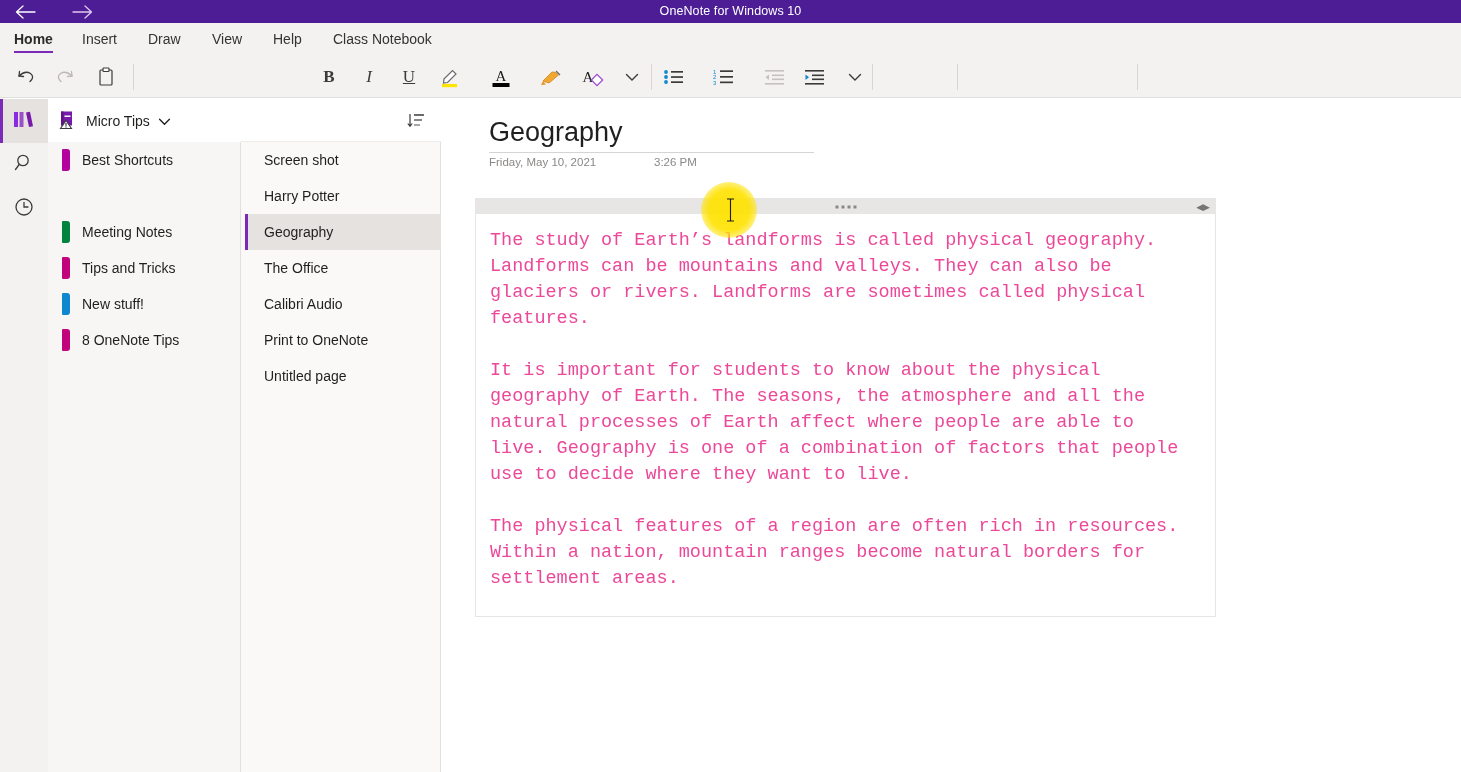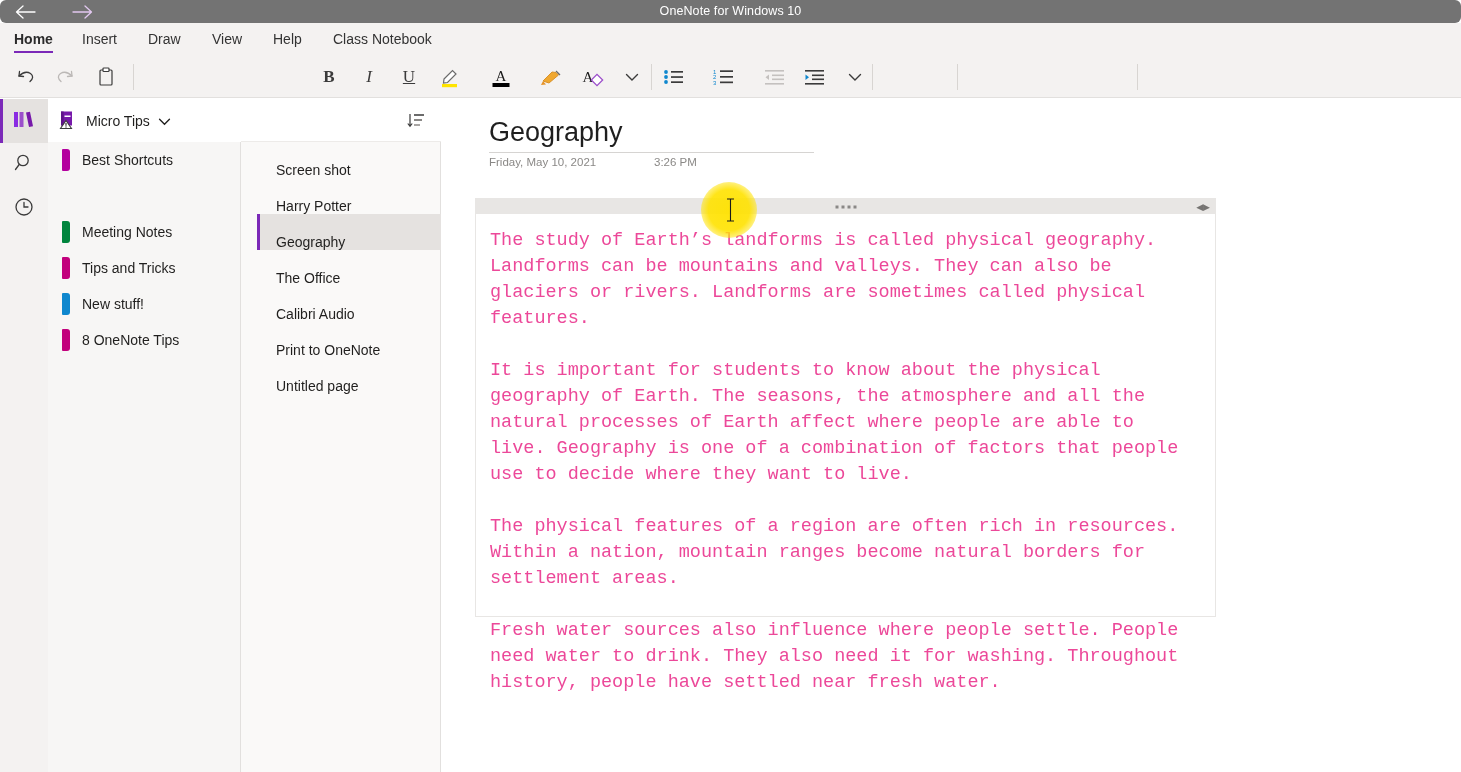--- a/index.html
+++ b/index.html
@@ -7,21 +7,21 @@
     width: 1461px; height: 772px;
     font-family: "Liberation Sans", sans-serif;
     background: #ffffff;
     overflow: hidden;
   }
   .app { position: relative; width: 1461px; height: 772px; }
 
   
   .titlebar {
     position: absolute; left: 0; top: 0; width: 1461px; height: 23px;
-    background: #737373; color: #ffffff; border-radius: 6px;
+    background: #4c1d95; color: #ffffff;
   }
   .titlebar-text {
     position: absolute; left: 0; top: 0; width: 100%; height: 23px;
     text-align: center; line-height: 23px; font-size: 12.5px;
     letter-spacing: .1px;
   }
   .navbtn {
     position: absolute; top: 0; width: 46px; height: 23px;
     display: flex; align-items: center; justify-content: center;
     cursor: pointer;
@@ -149,22 +149,22 @@
   }
   .pages-header {
     position: absolute; left: 0; top: 0; width: 200px; height: 43px;
     background: #FFFFFF; border-bottom: 1px solid #EDEBE9;
   }
   .sort-btn {
     position: absolute; right: 12px; top: 9px; width: 26px; height: 26px;
     display: flex; align-items: center; justify-content: center; cursor: pointer;
   }
   .page-item {
-    position: absolute; left: 16px; width: 200px; height: 36px;
-    display: flex; align-items: flex-end; cursor: pointer;
+    position: absolute; left: 4px; width: 200px; height: 36px;
+    display: flex; align-items: center; cursor: pointer;
   }
   .page-item.active { background: #E5E2E0; }
   .page-item.active::before {
     content: ""; position: absolute; left: 0; top: 0; bottom: 0;
     width: 3px; background: #7B29B8;
   }
   .page-label { font-size: 14px; color: #201F1E; margin-left: 19px; }
 
   
   .canvas {
@@ -516,21 +516,20 @@
             <i></i>
             <i></i>
             <i></i>
           </span>
         <span class="note-resize">◀▶</span>
       </div>
       <div class="note-body">
         <p class="note-p">The study of Earth’s landforms is called physical geography.  Landforms can be mountains and valleys. They can also be glaciers or rivers. Landforms are sometimes called physical features.</p>
         <p class="note-p">It is important for students to know about the physical geography of Earth. The seasons, the atmosphere and all the natural processes of Earth affect where people are able to live. Geography is one of a combination of factors that people use to decide where they want to live.</p>
         <p class="note-p">The physical features of a region are often rich in resources. Within a nation, mountain ranges become natural borders for settlement areas.</p>
-        <p class="note-p">Fresh water sources also influence where people settle. People need water to drink. They also need it for washing. Throughout history, people have settled near fresh water.</p>
       </div>
     </div>
   </div>
 
   <div class="cursor-glow"></div>
   <div class="ibeam">
     <svg width="9" height="24" viewBox="0 0 9 24">
         <path d="M1 1 H8 M4.5 1 V23 M1 23 H8" stroke="#1a1a1a" stroke-width="1.1" fill="none"></path>
       </svg>
   </div>

